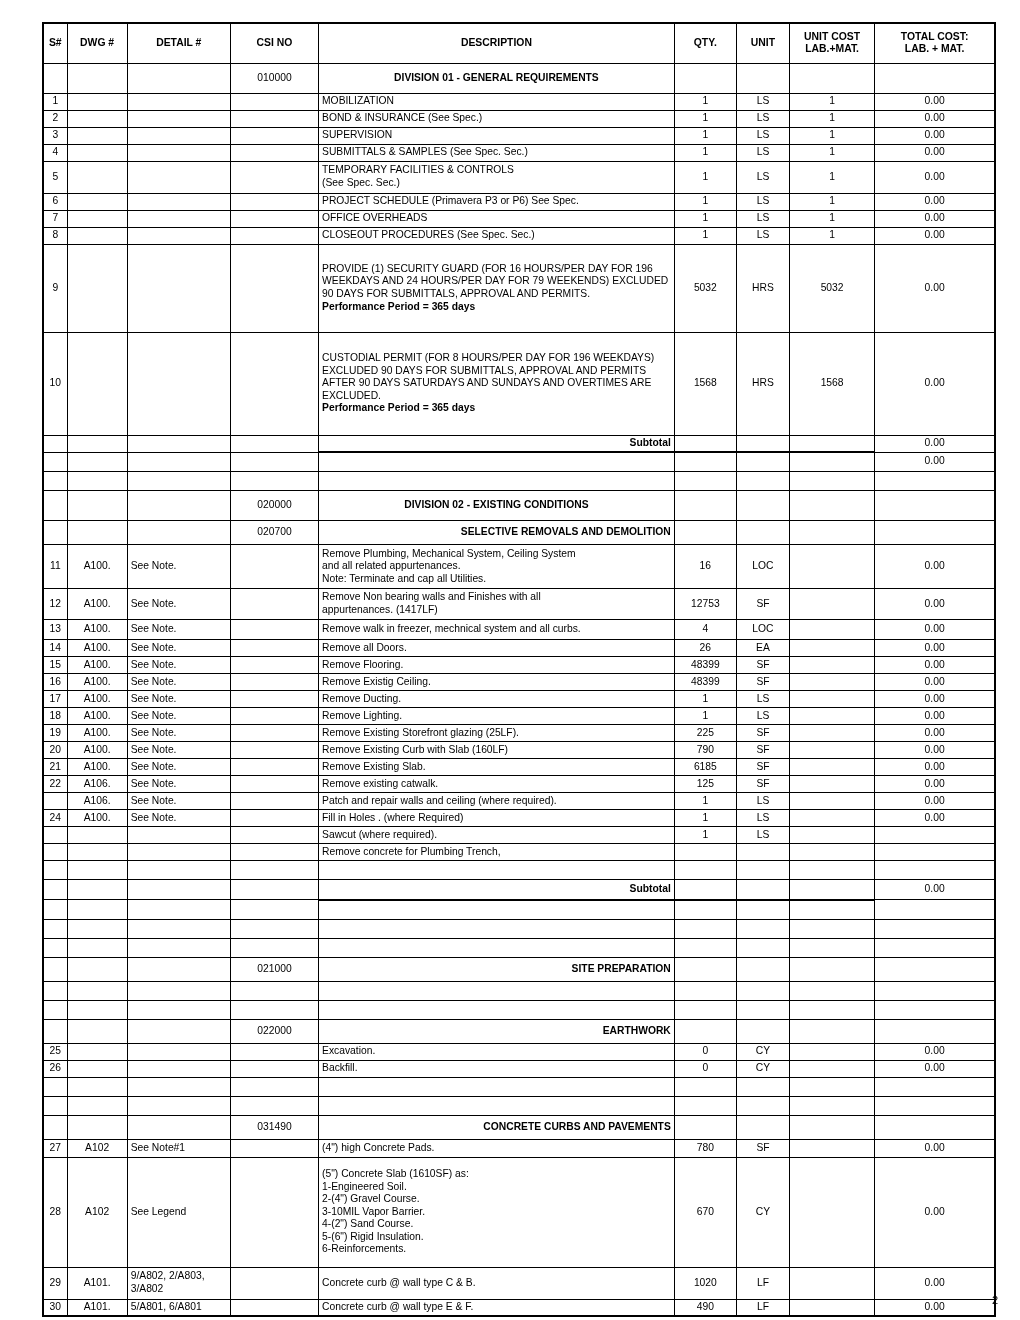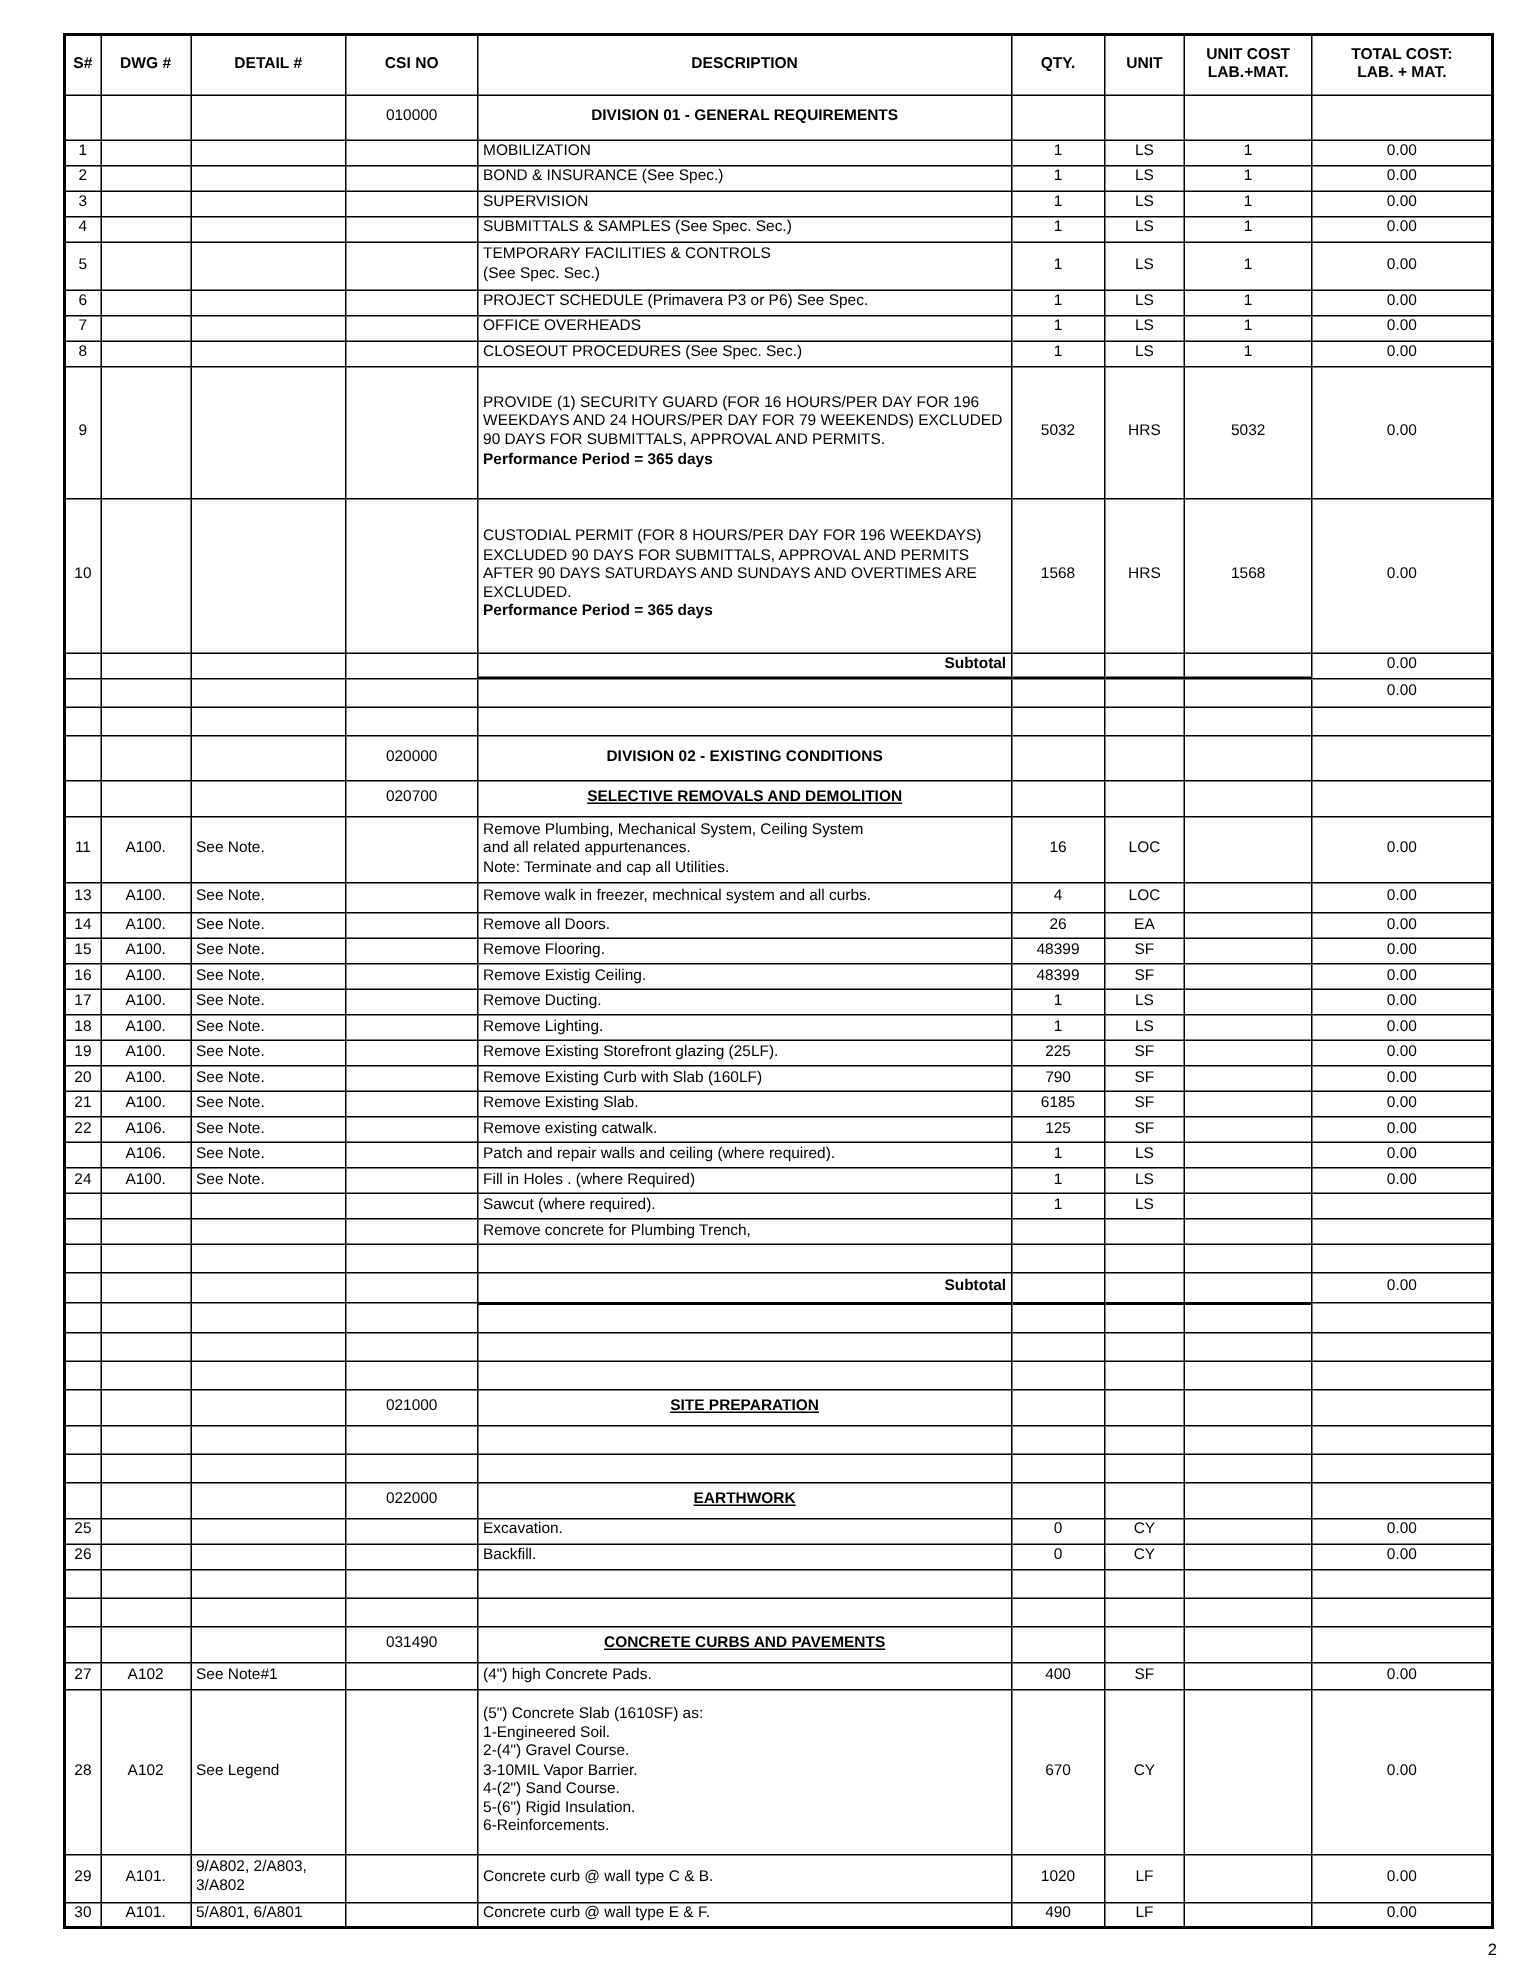--- a/index.html
+++ b/index.html
@@ -70,23 +70,22 @@
   }
 
   
   .divname {
     font-weight: bold;
     text-align: center;
     font-size: 10.6px;
   }
   .secname {
     font-weight: bold;
-    text-align: center;
+    text-align: right;
     font-size: 10.8px;
-    text-decoration: underline;
   }
   .csinum { text-align: center; font-size: 10.3px; }
 
   
   .redtext { color: #ff0000; text-align: left; vertical-align: top; padding-top: 2px; }
   .redtext .perf { font-weight: bold; display: block; }
 
   
   .subtotal-label {
     text-align: right;
@@ -321,20 +320,32 @@
           <td class="ctr multiline">See Note.</td>
           <td class="ctr"></td>
           <td class="multiline">Remove Plumbing, Mechanical System, Ceiling System
 and all related appurtenances.
 Note: Terminate and cap all Utilities.</td>
           <td class="ctr">16</td>
           <td class="ctr">LOC</td>
           <td class="ctr"></td>
           <td class="ctr">0.00</td>
         </tr>
+        <tr style="height: 31px;">
+          <td class="ctr">12</td>
+          <td class="ctr">A100.</td>
+          <td class="ctr multiline">See Note.</td>
+          <td class="ctr"></td>
+          <td class="multiline">Remove Non bearing walls and Finishes with all
+appurtenances. (1417LF)</td>
+          <td class="ctr">12753</td>
+          <td class="ctr">SF</td>
+          <td class="ctr"></td>
+          <td class="ctr">0.00</td>
+        </tr>
         <tr style="height: 20px;">
           <td class="ctr">13</td>
           <td class="ctr">A100.</td>
           <td class="ctr multiline">See Note.</td>
           <td class="ctr"></td>
           <td class="multiline">  Remove walk in freezer, mechnical system and all curbs.</td>
           <td class="ctr">4</td>
           <td class="ctr">LOC</td>
           <td class="ctr"></td>
           <td class="ctr">0.00</td>
@@ -635,21 +646,21 @@
           <td class="shade"></td>
           <td class="shade"></td>
           <td></td>
         </tr>
         <tr style="height: 18px;">
           <td class="ctr">27</td>
           <td class="ctr">A102</td>
           <td class="ctr multiline">See Note#1</td>
           <td class="ctr"></td>
           <td class="multiline">(4") high Concrete Pads.</td>
-          <td class="ctr">400</td>
+          <td class="ctr">780</td>
           <td class="ctr">SF</td>
           <td class="ctr"></td>
           <td class="ctr">0.00</td>
         </tr>
         <tr style="height: 110px;">
           <td class="ctr">28</td>
           <td class="ctr">A102</td>
           <td class="ctr multiline">See Legend</td>
           <td class="ctr"></td>
           <td class="topline">(5") Concrete Slab (1610SF) as:

